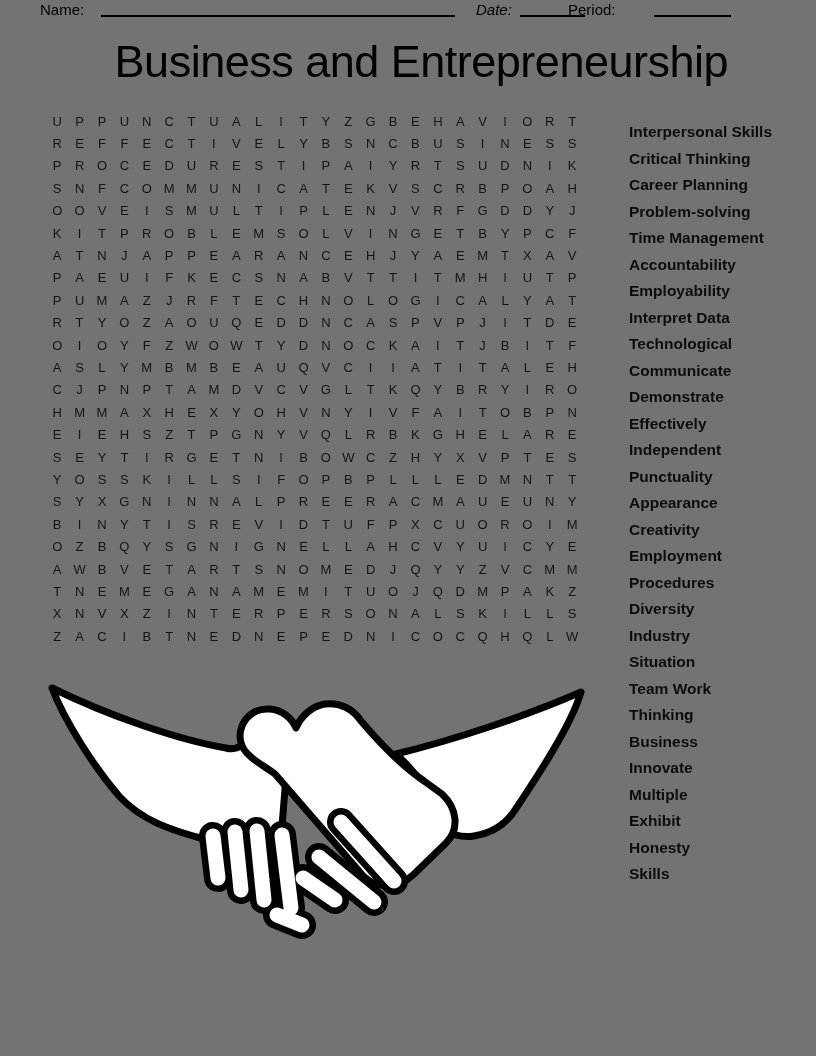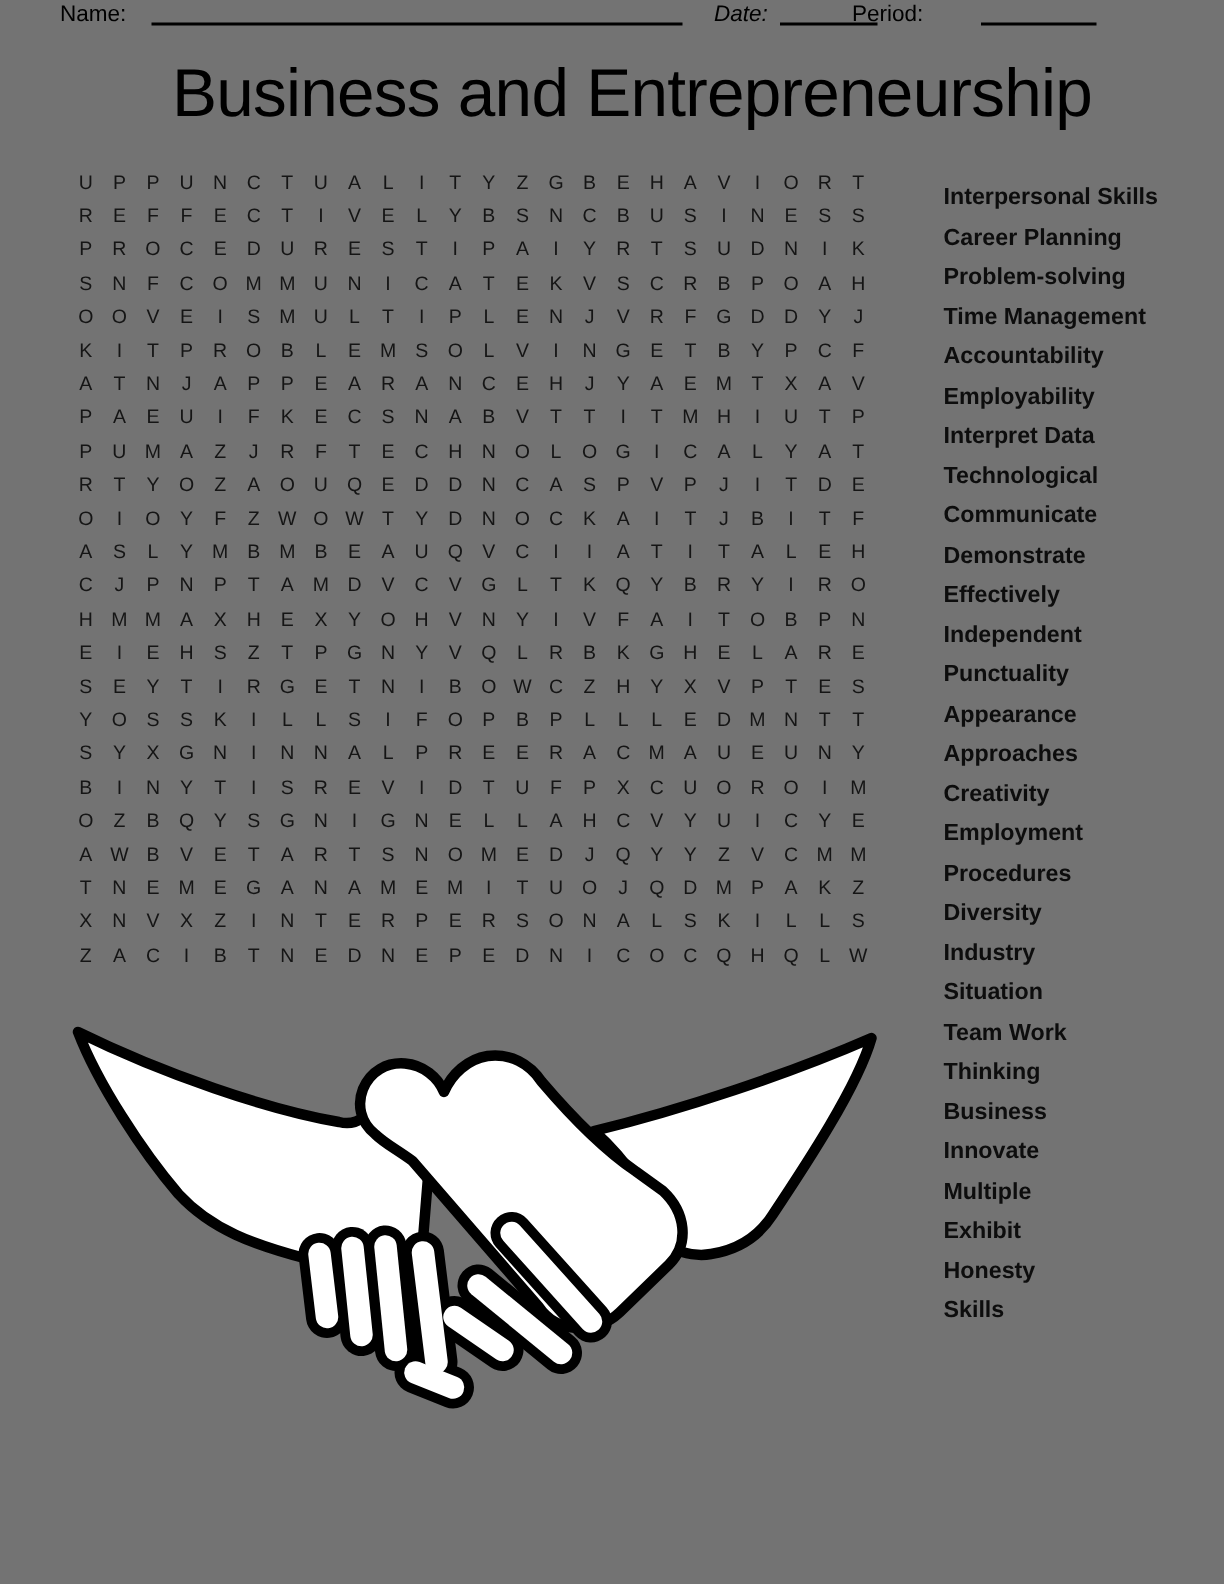--- a/index.html
+++ b/index.html
@@ -633,34 +633,34 @@
       <span>C</span>
       <span>Q</span>
       <span>H</span>
       <span>Q</span>
       <span>L</span>
       <span>W</span>
     </div>
 
   <ul class="word-list">
       <li>Interpersonal Skills</li>
+      <li>Critical Thinking</li>
       <li>Career Planning</li>
       <li>Problem-solving</li>
       <li>Time Management</li>
       <li>Accountability</li>
       <li>Employability</li>
       <li>Interpret Data</li>
       <li>Technological</li>
       <li>Communicate</li>
       <li>Demonstrate</li>
       <li>Effectively</li>
       <li>Independent</li>
       <li>Punctuality</li>
       <li>Appearance</li>
-      <li>Approaches</li>
       <li>Creativity</li>
       <li>Employment</li>
       <li>Procedures</li>
       <li>Diversity</li>
       <li>Industry</li>
       <li>Situation</li>
       <li>Team Work</li>
       <li>Thinking</li>
       <li>Business</li>
       <li>Innovate</li>

